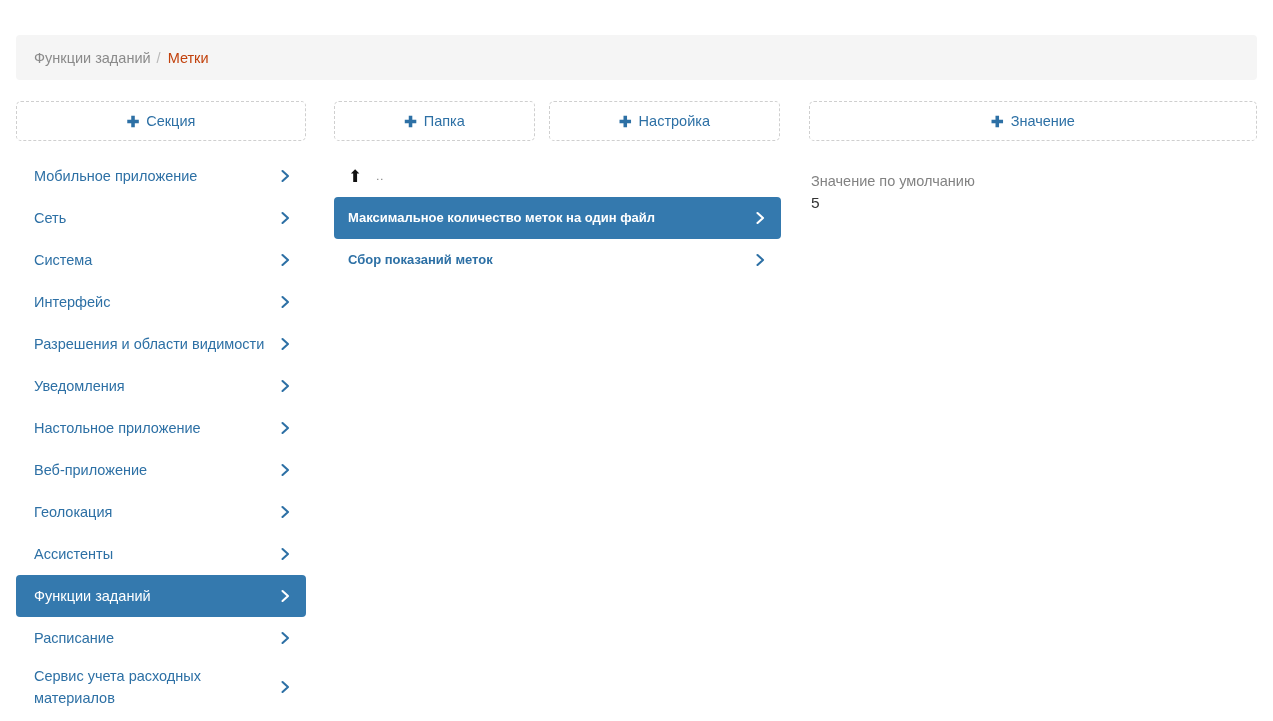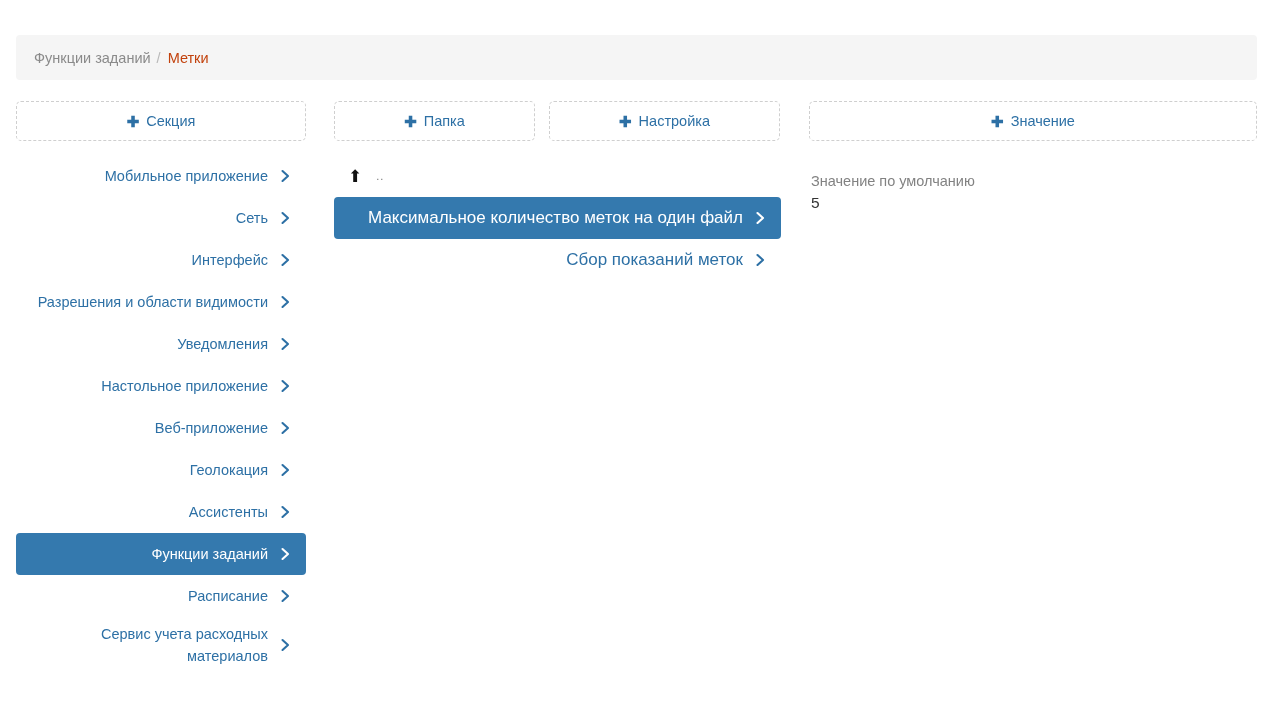--- a/index.html
+++ b/index.html
@@ -70,40 +70,39 @@
     border-radius: 4px;
     cursor: pointer;
     text-decoration: none;
   }
   .row .label {
     flex: 1 1 auto;
     color: #2d70a5;
     font-size: 14.5px;
     line-height: 22px;
     padding-right: 12px;
-    text-align: right;
   }
   .row .chev {
     flex: 0 0 auto;
     width: 12px; height: 20px;
     position: relative;
   }
   .row .chev svg { display: block; }
   .row .chev svg path { stroke: #2d70a5; }
 
   .row.selected { background: #3479ae; }
   .row.selected .label { color: #ffffff; }
   .row.selected .chev svg path { stroke: #ffffff; }
 
   
   .col-left .row { padding-left: 18px; padding-right: 14px; }
   .col-left .row.selected { width: 290px; }
 
   .col-mid .row { padding-left: 14px; padding-right: 14px; }
-  .col-mid .row .label { font-size: 17px; }
+  .col-mid .row .label { font-size: 13px; font-weight: bold; }
 
   
   .uprow {
     display: flex;
     align-items: center;
     height: 42px;
     padding-left: 14px;
     gap: 14px;
     text-decoration: none;
     cursor: pointer;
@@ -157,20 +156,28 @@
       <a class="row">
         <span class="label">Мобильное приложение</span>
         <span class="chev">
           <svg width="12" height="20" viewBox="0 0 12 20" fill="none">
             <path d="M2.5 5 L8 10 L2.5 15" stroke-width="2.1" stroke-linecap="round" stroke-linejoin="round" fill="none"></path>
           </svg>
         </span>
       </a>
       <a class="row">
         <span class="label">Сеть</span>
+        <span class="chev">
+          <svg width="12" height="20" viewBox="0 0 12 20" fill="none">
+            <path d="M2.5 5 L8 10 L2.5 15" stroke-width="2.1" stroke-linecap="round" stroke-linejoin="round" fill="none"></path>
+          </svg>
+        </span>
+      </a>
+      <a class="row">
+        <span class="label">Система</span>
         <span class="chev">
           <svg width="12" height="20" viewBox="0 0 12 20" fill="none">
             <path d="M2.5 5 L8 10 L2.5 15" stroke-width="2.1" stroke-linecap="round" stroke-linejoin="round" fill="none"></path>
           </svg>
         </span>
       </a>
       <a class="row">
         <span class="label">Интерфейс</span>
         <span class="chev">
           <svg width="12" height="20" viewBox="0 0 12 20" fill="none">

